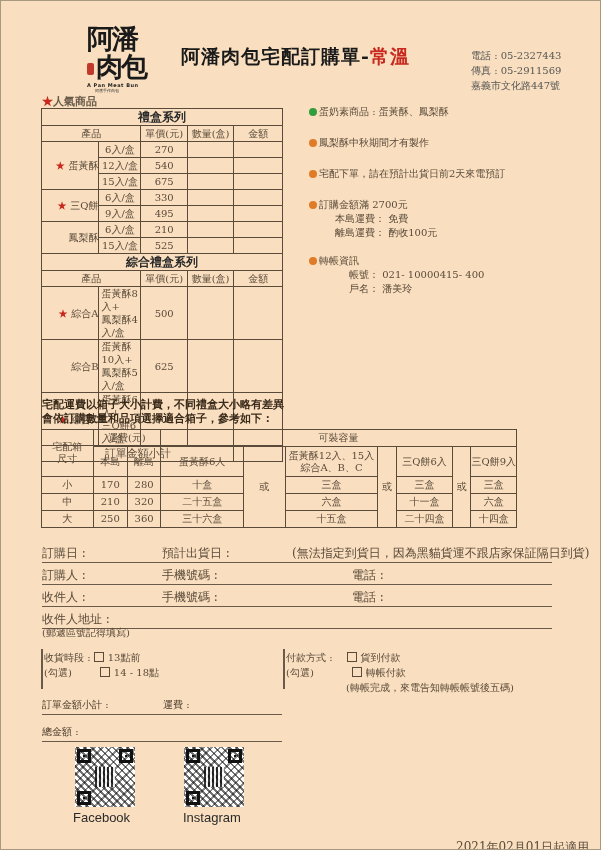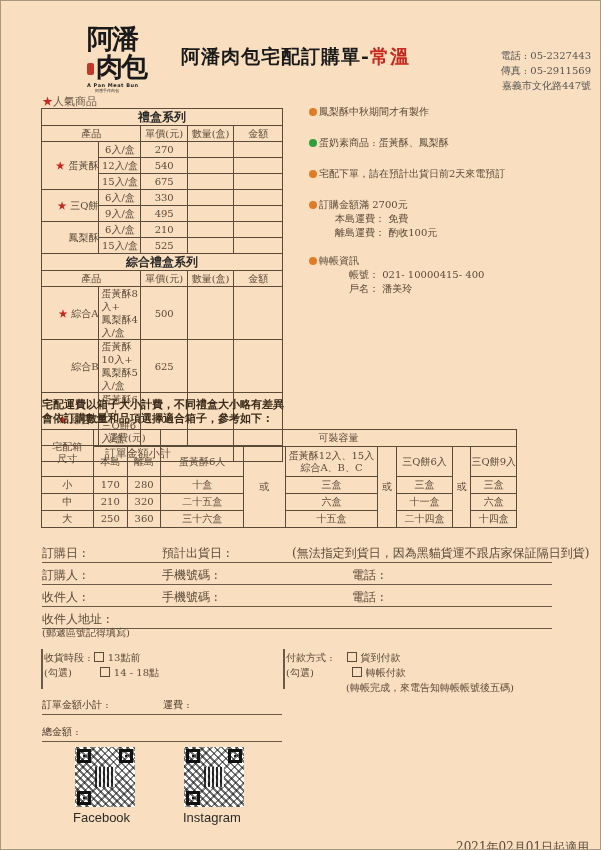--- a/index.html
+++ b/index.html
@@ -14,23 +14,23 @@
   .abs { position: absolute; }
   
   .logo { left: 86px; top: 24px; width: 70px; height: 70px; }
   .logo .l1 { font-size: 27px; font-weight: bold; color: #1a1a1a; letter-spacing: -2px; line-height: 28px; font-family: "DejaVu Sans", sans-serif; }
   .logo .seal { display:inline-block; width:7px; height:12px; background:#c0392b; border-radius:2px; vertical-align: middle; margin-right:2px; }
   .logo .sub1 { font-size: 5px; color:#222; letter-spacing: 0.5px; font-family: "DejaVu Sans", sans-serif; font-weight: bold; margin-top: 1px; }
   .logo .sub2 { font-size: 4px; color:#333; padding-left: 8px; }
   .title { left: 180px; top: 43px; font-size: 19px; font-weight: bold; color: #1a1a1a; letter-spacing: 1px; font-family: "DejaVu Serif", serif; }
   .title .red { color: #c8281e; }
   .contact { left: 470px; top: 47px; font-size: 10px; color: #555; text-align: right; line-height: 15px; width: 120px; }
-  .contact div { text-align: right; }
+  .contact div { text-align: left; }
   .star { color: #c8281e; }
-  .popular { left: 41px; top: 93px; font-size: 11px; color: #6a5a4a; }
+  .popular { left: 41px; top: 93px; font-size: 11px; color: #6a5a4a; font-weight: bold; }
   
   table { border-collapse: collapse; }
   table.gift { position: absolute; left: 40px; top: 107px; width: 242px; font-size: 10px; color: #5a4a3a; border-radius: 31px; }
   table.gift td, table.gift th { border: 1.5px solid #5a4a3a; padding: 0; text-align: center; height: 15px; font-weight: normal; line-height: 13px; }
   table.gift .sec { font-size: 12px; font-weight: bold; color: #2a2a2a; height: 16px; }
   table.gift .name { text-align: right; padding-left: 3px; }
   table.gift .tall { height: 28px; }
   table.gift .combo { text-align: left; padding-left: 2px; line-height: 13px; margin-left: 11px; }
   
   .notes { left: 308px; top: 104px; font-size: 10px; color: #5a4a3a; line-height: 14px; }
@@ -187,22 +187,22 @@
         <td></td>
   </tr>
   <tr>
     <td colspan="4" style="font-size:11px">訂單金額小計</td>
     <td></td>
   </tr>
 </tbody>
   </table>
 
 <div class="abs notes">
+  <div class="note-item"><span class="dot" style="background:#2e9e3e"></span><span>蛋奶素商品 : 蛋黃酥、鳳梨酥</span></div>
   <div class="note-item"><span class="dot" style="background:#e07b28"></span><span>鳳梨酥中秋期間才有製作</span></div>
-  <div class="note-item"><span class="dot" style="background:#2e9e3e"></span><span>蛋奶素商品 : 蛋黃酥、鳳梨酥</span></div>
   <div class="note-item"><span class="dot" style="background:#e07b28"></span><span>宅配下單，請在預計出貨日前2天來電預訂</span></div>
   <div class="note-item" style="margin-bottom:14px">
     <div><span class="dot" style="background:#e07b28"></span><span>訂購金額滿 2700元</span></div>
     <div class="indent1">本島運費：  免費</div>
     <div class="indent1">離島運費：  酌收100元</div>
   </div>
   <div class="note-item">
     <div><span class="dot" style="background:#e07b28"></span><span>轉帳資訊</span></div>
     <div class="bank">
       <div class="row"><span class="lbl">帳號：</span> <span>021- 10000415- 400</span></div>

